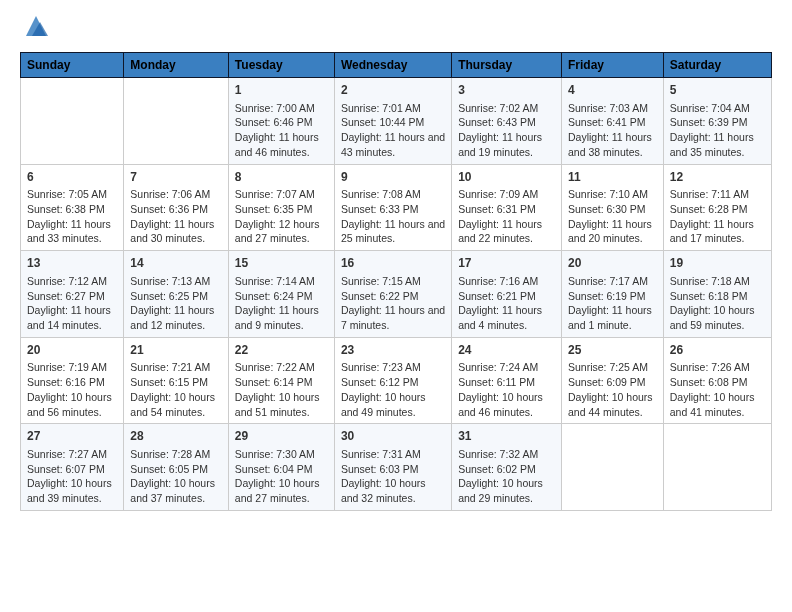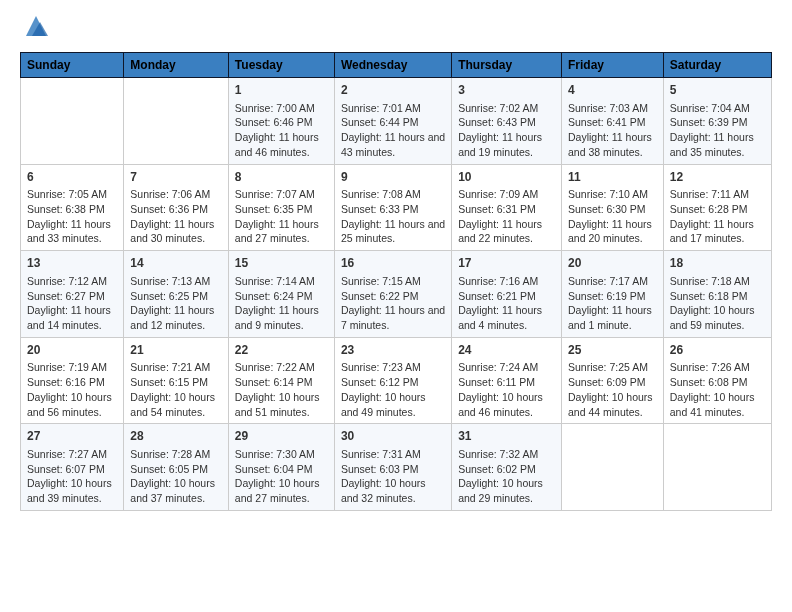--- a/index.html
+++ b/index.html
@@ -123,42 +123,42 @@
         <th>Thursday</th>
         <th>Friday</th>
         <th>Saturday</th>
       </tr>
   </thead>
   <tbody id="calendar-body">
   <tr>
         <td class="empty"></td>
         <td class="empty"></td>
         <td><span class="day-num">1</span><span>Sunrise: 7:00 AM</span><br><span>Sunset: 6:46 PM</span><br><span>Daylight: 11 hours and 46 minutes.</span></td>
-        <td><span class="day-num">2</span><span>Sunrise: 7:01 AM</span><br><span>Sunset: 6:44 PM</span><br><span>Daylight: 11 hours and 43 minutes.</span></td>
+        <td><span class="day-num">2</span><span>Sunrise: 7:01 AM</span><br><span>Sunset: 10:44 PM</span><br><span>Daylight: 11 hours and 43 minutes.</span></td>
         <td><span class="day-num">3</span><span>Sunrise: 7:02 AM</span><br><span>Sunset: 6:43 PM</span><br><span>Daylight: 11 hours and 19 minutes.</span></td>
         <td><span class="day-num">4</span><span>Sunrise: 7:03 AM</span><br><span>Sunset: 6:41 PM</span><br><span>Daylight: 11 hours and 38 minutes.</span></td>
         <td><span class="day-num">5</span><span>Sunrise: 7:04 AM</span><br><span>Sunset: 6:39 PM</span><br><span>Daylight: 11 hours and 35 minutes.</span></td>
       </tr>
       <tr>
         <td><span class="day-num">6</span><span>Sunrise: 7:05 AM</span><br><span>Sunset: 6:38 PM</span><br><span>Daylight: 11 hours and 33 minutes.</span></td>
         <td><span class="day-num">7</span><span>Sunrise: 7:06 AM</span><br><span>Sunset: 6:36 PM</span><br><span>Daylight: 11 hours and 30 minutes.</span></td>
-        <td><span class="day-num">8</span><span>Sunrise: 7:07 AM</span><br><span>Sunset: 6:35 PM</span><br><span>Daylight: 11 hours and 27 minutes.</span></td>
+        <td><span class="day-num">8</span><span>Sunrise: 7:07 AM</span><br><span>Sunset: 6:35 PM</span><br><span>Daylight: 12 hours and 27 minutes.</span></td>
         <td><span class="day-num">9</span><span>Sunrise: 7:08 AM</span><br><span>Sunset: 6:33 PM</span><br><span>Daylight: 11 hours and 25 minutes.</span></td>
         <td><span class="day-num">10</span><span>Sunrise: 7:09 AM</span><br><span>Sunset: 6:31 PM</span><br><span>Daylight: 11 hours and 22 minutes.</span></td>
         <td><span class="day-num">11</span><span>Sunrise: 7:10 AM</span><br><span>Sunset: 6:30 PM</span><br><span>Daylight: 11 hours and 20 minutes.</span></td>
         <td><span class="day-num">12</span><span>Sunrise: 7:11 AM</span><br><span>Sunset: 6:28 PM</span><br><span>Daylight: 11 hours and 17 minutes.</span></td>
       </tr>
       <tr>
         <td><span class="day-num">13</span><span>Sunrise: 7:12 AM</span><br><span>Sunset: 6:27 PM</span><br><span>Daylight: 11 hours and 14 minutes.</span></td>
         <td><span class="day-num">14</span><span>Sunrise: 7:13 AM</span><br><span>Sunset: 6:25 PM</span><br><span>Daylight: 11 hours and 12 minutes.</span></td>
         <td><span class="day-num">15</span><span>Sunrise: 7:14 AM</span><br><span>Sunset: 6:24 PM</span><br><span>Daylight: 11 hours and 9 minutes.</span></td>
         <td><span class="day-num">16</span><span>Sunrise: 7:15 AM</span><br><span>Sunset: 6:22 PM</span><br><span>Daylight: 11 hours and 7 minutes.</span></td>
         <td><span class="day-num">17</span><span>Sunrise: 7:16 AM</span><br><span>Sunset: 6:21 PM</span><br><span>Daylight: 11 hours and 4 minutes.</span></td>
         <td><span class="day-num">20</span><span>Sunrise: 7:17 AM</span><br><span>Sunset: 6:19 PM</span><br><span>Daylight: 11 hours and 1 minute.</span></td>
-        <td><span class="day-num">18</span><span>Sunrise: 7:18 AM</span><br><span>Sunset: 6:18 PM</span><br><span>Daylight: 10 hours and 59 minutes.</span></td>
+        <td><span class="day-num">19</span><span>Sunrise: 7:18 AM</span><br><span>Sunset: 6:18 PM</span><br><span>Daylight: 10 hours and 59 minutes.</span></td>
       </tr>
       <tr>
         <td><span class="day-num">20</span><span>Sunrise: 7:19 AM</span><br><span>Sunset: 6:16 PM</span><br><span>Daylight: 10 hours and 56 minutes.</span></td>
         <td><span class="day-num">21</span><span>Sunrise: 7:21 AM</span><br><span>Sunset: 6:15 PM</span><br><span>Daylight: 10 hours and 54 minutes.</span></td>
         <td><span class="day-num">22</span><span>Sunrise: 7:22 AM</span><br><span>Sunset: 6:14 PM</span><br><span>Daylight: 10 hours and 51 minutes.</span></td>
         <td><span class="day-num">23</span><span>Sunrise: 7:23 AM</span><br><span>Sunset: 6:12 PM</span><br><span>Daylight: 10 hours and 49 minutes.</span></td>
         <td><span class="day-num">24</span><span>Sunrise: 7:24 AM</span><br><span>Sunset: 6:11 PM</span><br><span>Daylight: 10 hours and 46 minutes.</span></td>
         <td><span class="day-num">25</span><span>Sunrise: 7:25 AM</span><br><span>Sunset: 6:09 PM</span><br><span>Daylight: 10 hours and 44 minutes.</span></td>
         <td><span class="day-num">26</span><span>Sunrise: 7:26 AM</span><br><span>Sunset: 6:08 PM</span><br><span>Daylight: 10 hours and 41 minutes.</span></td>
       </tr>

